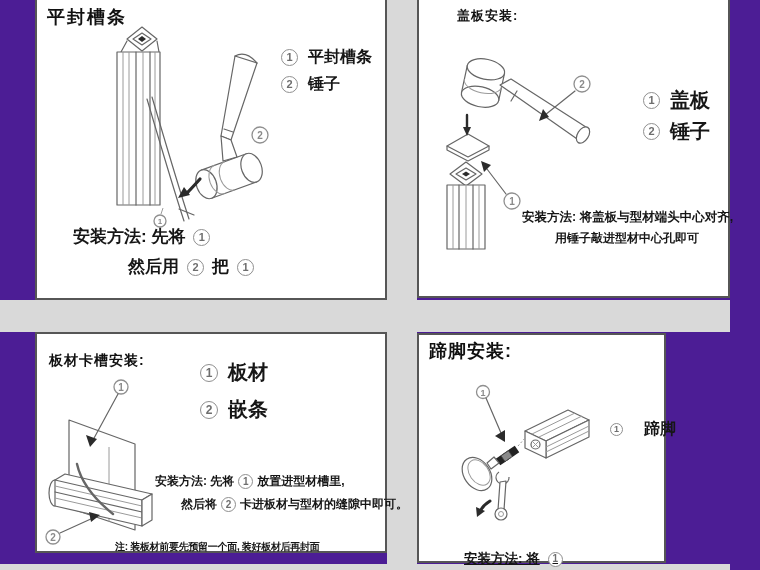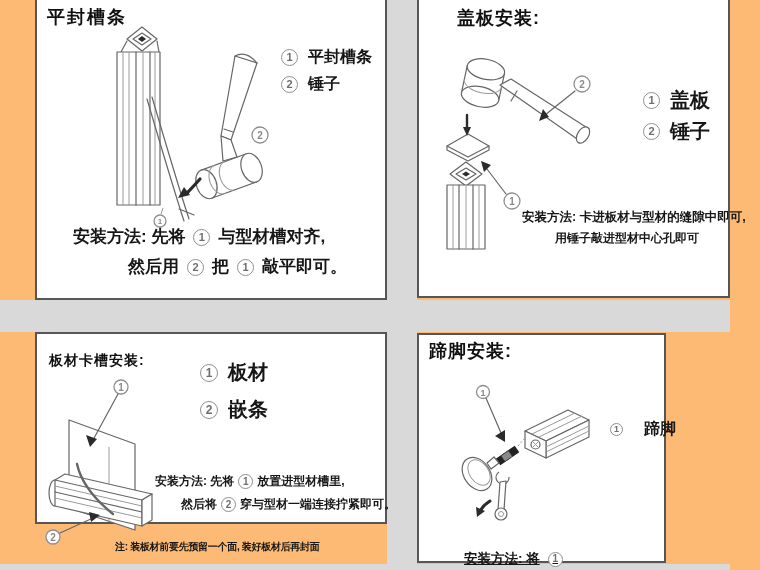--- a/index.html
+++ b/index.html
@@ -1,16 +1,16 @@
 <!DOCTYPE html>
 <html><head>
 <meta charset="utf-8">
 <style>
   html,body{margin:0;padding:0;background:#fff;}
-  .page{position:relative;width:760px;height:570px;background:#fdba74;overflow:hidden;
+  .page{position:relative;width:760px;height:570px;background:#4c1d95;overflow:hidden;
         font-family:"Liberation Sans","DejaVu Sans",sans-serif;color:#1a1a1a;}
   .divider{position:absolute;background:#d9d9d9;z-index:0;}
   .panel{position:absolute;background:#fff;border:2px solid #565656;box-sizing:border-box;z-index:1;}
   .title{position:absolute;font-weight:700;color:#111;white-space:nowrap;line-height:1.2;}
   .legend{position:absolute;display:flex;align-items:center;white-space:nowrap;font-weight:700;color:#161616;}
   .mrow{position:absolute;display:flex;align-items:center;white-space:nowrap;font-weight:700;color:#161616;line-height:1.2;}
   .circ{box-sizing:border-box;border:1.5px solid #8f8f8f;color:#6e6e6e;border-radius:50%;
         display:inline-flex;align-items:center;justify-content:center;font-weight:700;
         background:#fff;flex:none;line-height:1;}
   .s13{width:13px;height:13px;font-size:9px;}
@@ -92,33 +92,31 @@
       <span class="lgap">平封槽条</span>
     </div>
     <div class="legend" style="left:244px;top:75px;font-size:16px;">
       <span class="circ s17">2</span>
       <span class="lgap">锤子</span>
     </div>
 
     <div class="mrow" style="left:36px;top:228px;font-size:17px;">
       <span>安装方法: 先将</span>
       <span class="circ s17 gap8">1</span>
-      <span>与型材槽对齐,</span>
     </div>
     <div class="mrow" style="left:68px;top:258px;font-size:17px;margin-left:23px;">
       <span>然后用</span>
       <span class="circ s17 gap8">2</span>
       <span>把</span>
       <span class="circ s17 gap8">1</span>
-      <span>敲平即可。</span>
     </div>
   </div>
 
   <div class="panel" style="left:417px;top:-3px;width:313px;height:301px;">
-    <div class="title" style="left:38px;top:9px;font-size:18px;letter-spacing:1px;">盖板安装:</div>
+    <div class="title" style="left:38px;top:9px;font-size:13px;letter-spacing:1px;">盖板安装:</div>
 
     <svg style="left:12px;top:46px;" width="220" height="218" viewBox="0 0 220 218">
       <g>
         <g transform="rotate(12 52 38)">
           <line class="ln" x1="33" y1="24" x2="33" y2="52"></line>
           <line class="ln" x1="71" y1="24" x2="71" y2="52"></line>
           <ellipse class="fw" cx="52" cy="52" rx="19" ry="10"></ellipse>
           <ellipse class="fw" cx="52" cy="24" rx="19" ry="10"></ellipse>
           <path class="thin" d="M33,38 A19,10 0 0 0 71,38"></path>
         </g>
@@ -161,25 +159,25 @@
 
     <div class="legend" style="left:224px;top:88px;font-size:20px;">
       <span class="circ s17">1</span>
       <span class="lgap">盖板</span>
     </div>
     <div class="legend" style="left:224px;top:119px;font-size:20px;">
       <span class="circ s17">2</span>
       <span class="lgap">锤子</span>
     </div>
 
-    <div class="mrow" style="left:103px;top:211px;font-size:12.5px;">安装方法: 卡进板材与型材的缝隙中即可,</div>
+    <div class="mrow" style="left:103px;top:211px;font-size:12.5px;">安装方法: 将盖板与型材端头中心对齐,</div>
     <div class="mrow" style="left:136px;top:232px;font-size:12px;">用锤子敲进型材中心孔即可</div>
   </div>
 
-  <div class="panel" style="left:35px;top:332px;width:352px;height:192px;padding-left:34px;">
+  <div class="panel" style="left:35px;top:332px;width:352px;height:221px;padding-left:34px;">
     <div class="title" style="left:12px;top:18px;font-size:14px;letter-spacing:1px;">板材卡槽安装:</div>
 
     <svg style="left:8px;top:34px;" width="140" height="196" viewBox="0 0 140 196">
       <g>
         <polygon class="fw" points="24,52 90,76 90,162 24,140"></polygon>
         <line class="thin" x1="64" y1="79" x2="64" y2="154"></line>
       </g>
       <g>
         <polygon class="fw" points="10,112 20,106 107,126 97,132 97,158 10,138"></polygon>
         <line class="ln" x1="10" y1="112" x2="97" y2="132"></line>
@@ -216,21 +214,21 @@
     </div>
 
     <div class="mrow" style="left:118px;top:140px;font-size:12px;">
       <span>安装方法: 先将</span>
       <span class="circ s15 gap4">1</span>
       <span>放置进型材槽里,</span>
     </div>
     <div class="mrow" style="left:144px;top:163px;font-size:12px;">
       <span>然后将</span>
       <span class="circ s15 gap4">2</span>
-      <span>穿与型材一端连接拧紧即可。</span>
+      <span>卡进板材与型材的缝隙中即可。</span>
     </div>
     <div class="mrow" style="left:78px;top:207px;font-size:10px;letter-spacing:-0.3px;">注: 装板材前要先预留一个面, 装好板材后再封面</div>
   </div>
 
   <div class="panel" style="left:417px;top:333px;width:249px;height:230px;">
     <div class="title" style="left:10px;top:6px;font-size:18px;letter-spacing:1px;">蹄脚安装:</div>
 
     <svg style="left:12px;top:38px;" width="225" height="165" viewBox="0 0 225 165">
       <g>
         <polygon class="fw" points="94,58 137,37 158,47 115,68"></polygon>

